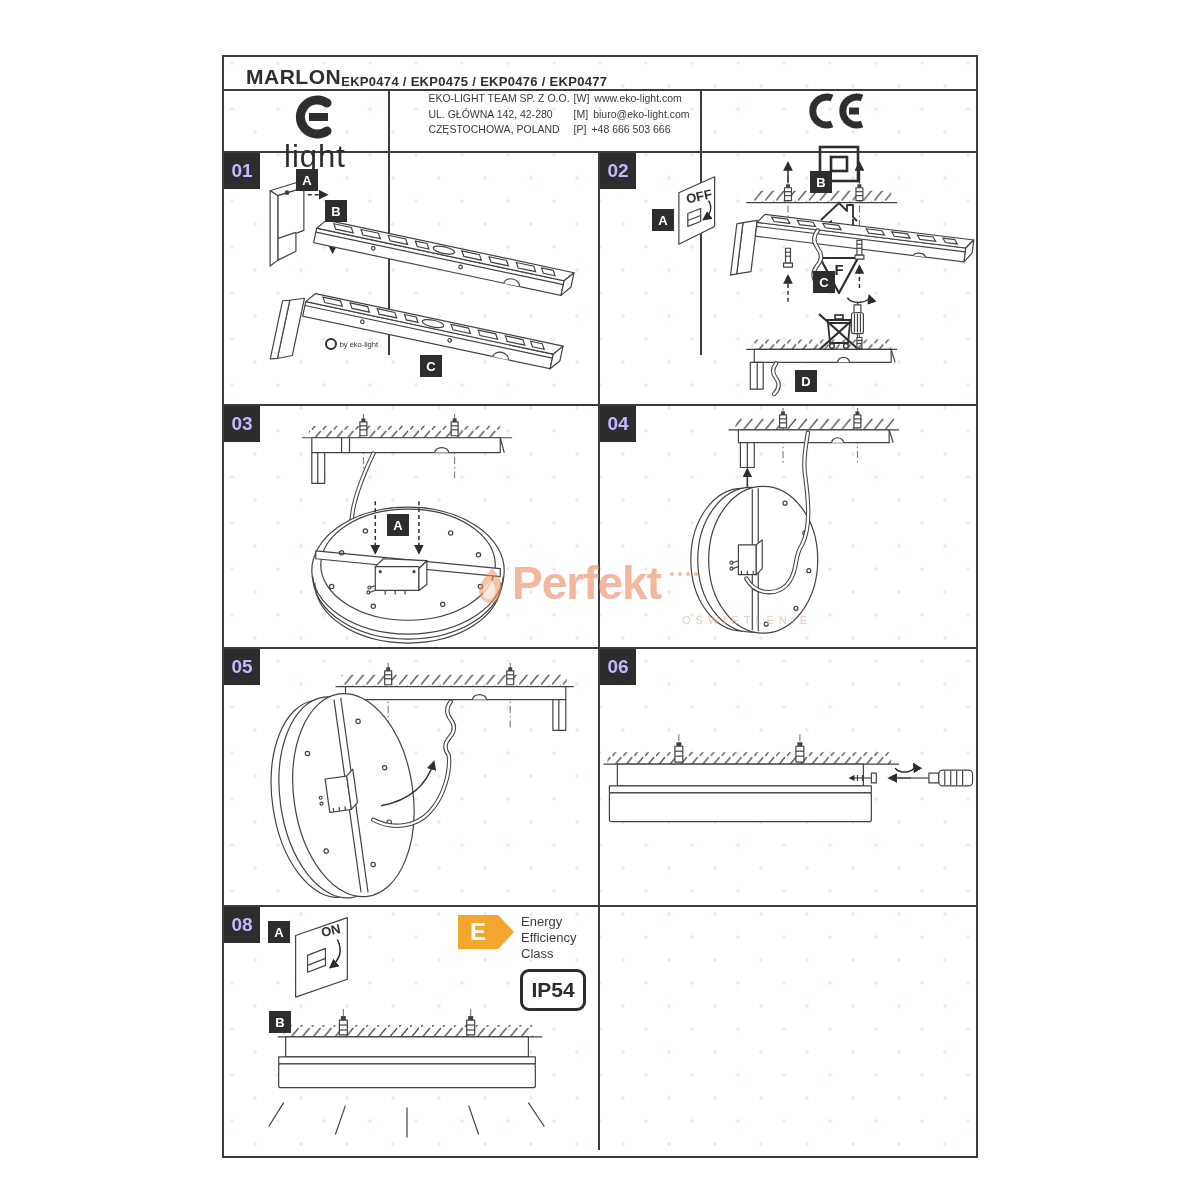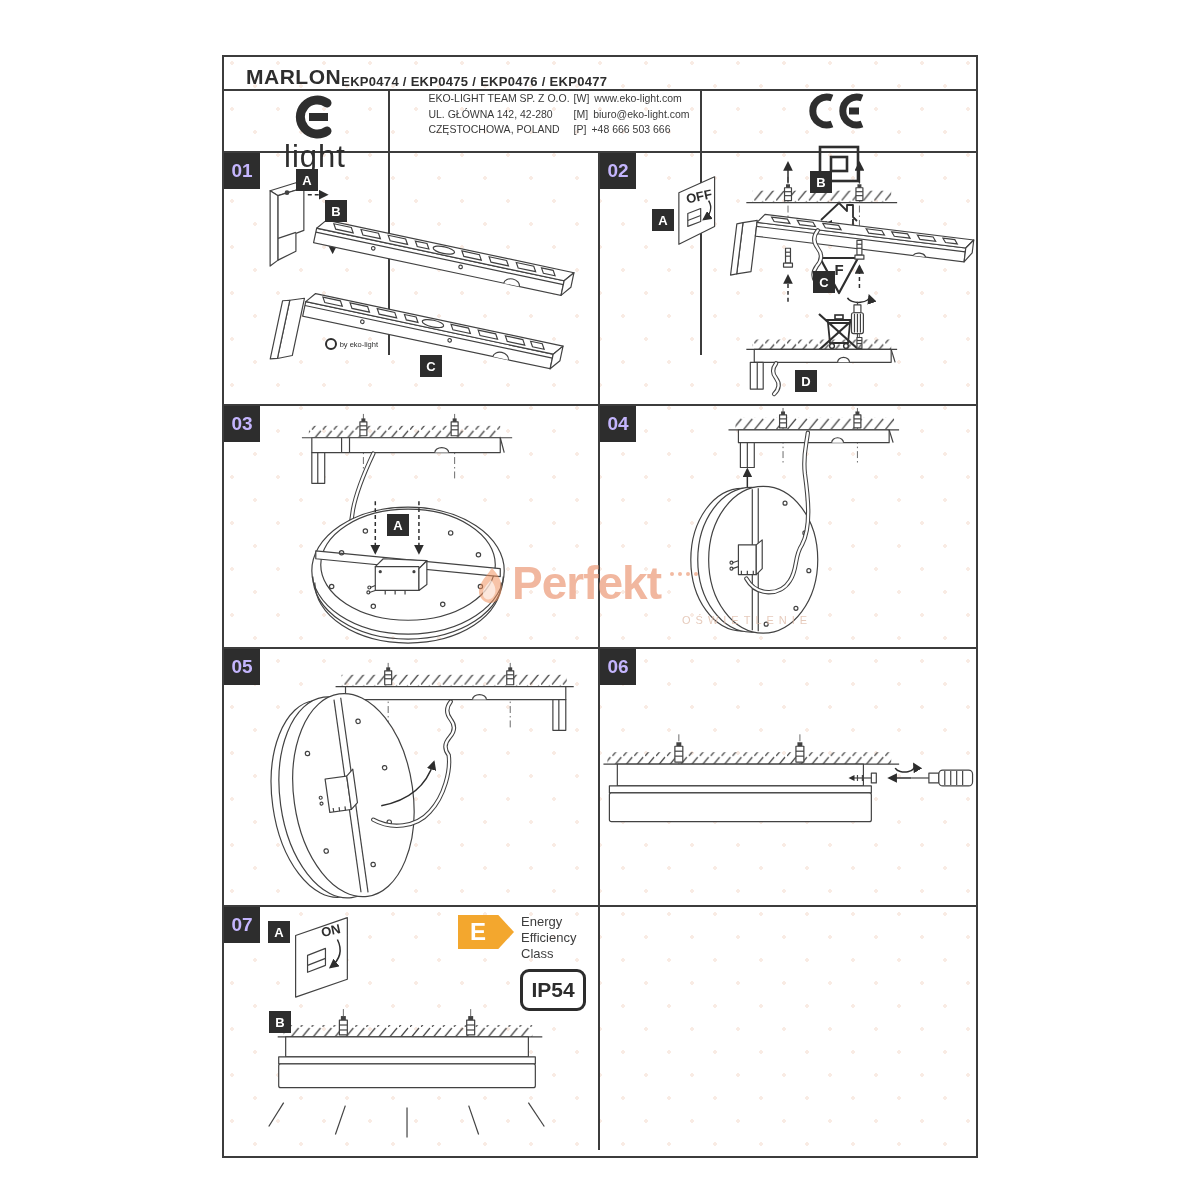--- a/index.html
+++ b/index.html
@@ -538,21 +538,21 @@
             <rect class="fw" x="340" y="122" width="34" height="16" rx="4"></rect>
             <line class="ln" x1="346" y1="123" x2="346" y2="137"></line>
             <line class="ln" x1="352" y1="123" x2="352" y2="137"></line>
             <line class="ln" x1="358" y1="123" x2="358" y2="137"></line>
             <line class="ln" x1="364" y1="123" x2="364" y2="137"></line>
           </g>
         </svg>
       </div>
 
       <div class="cell lr">
-        <div class="num">07</div>
+        <div class="num">08</div>
         <div class="tag" style="left:44px;top:14px">A</div>
         <div class="tag" style="left:45px;top:104px">B</div>
         <span class="switch-text" style="left:97px;top:16px;transform:rotate(-12deg)">ON</span>
         <div class="energy-badge">
           <span>E</span>
         </div>
         <div class="energy-text">
           <div>Energy</div>
           <div>Efficiency</div>
           <div>Class</div>

